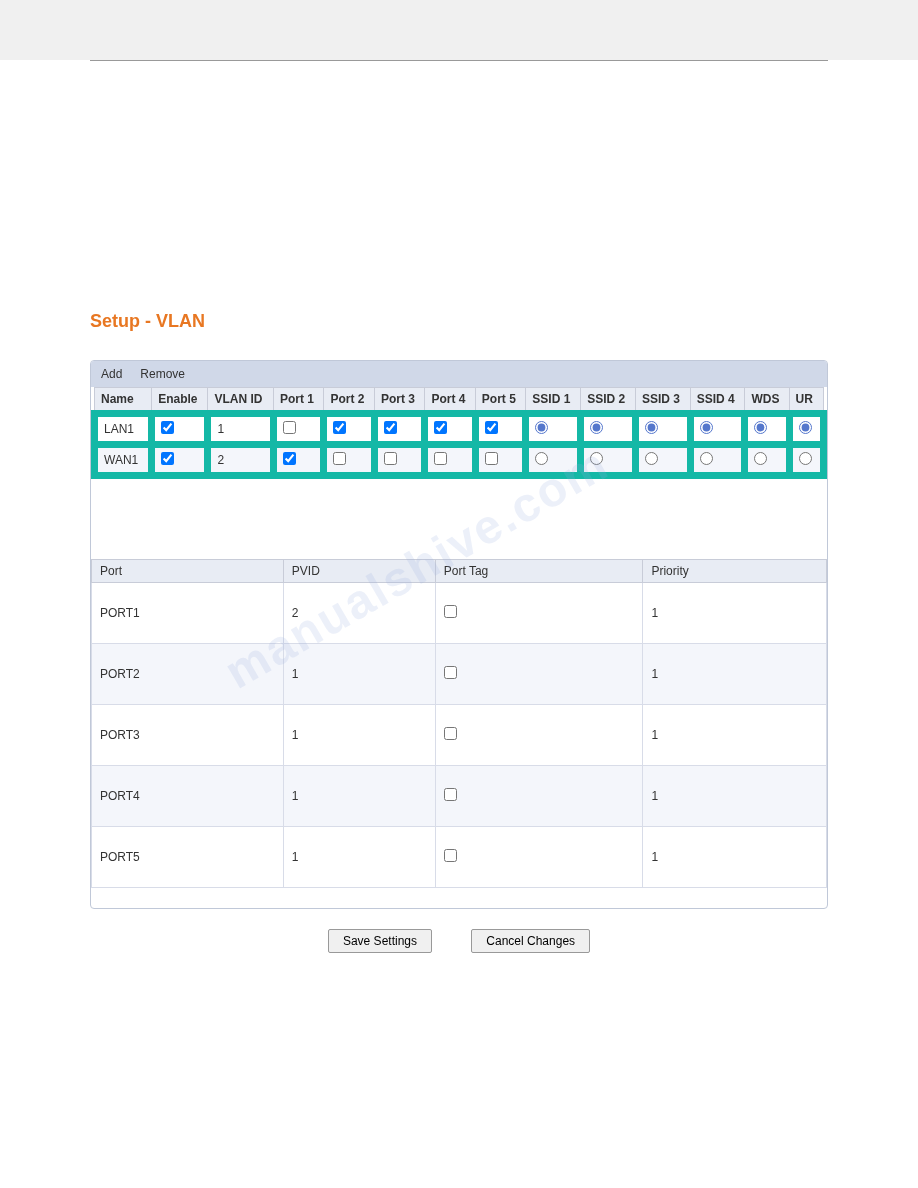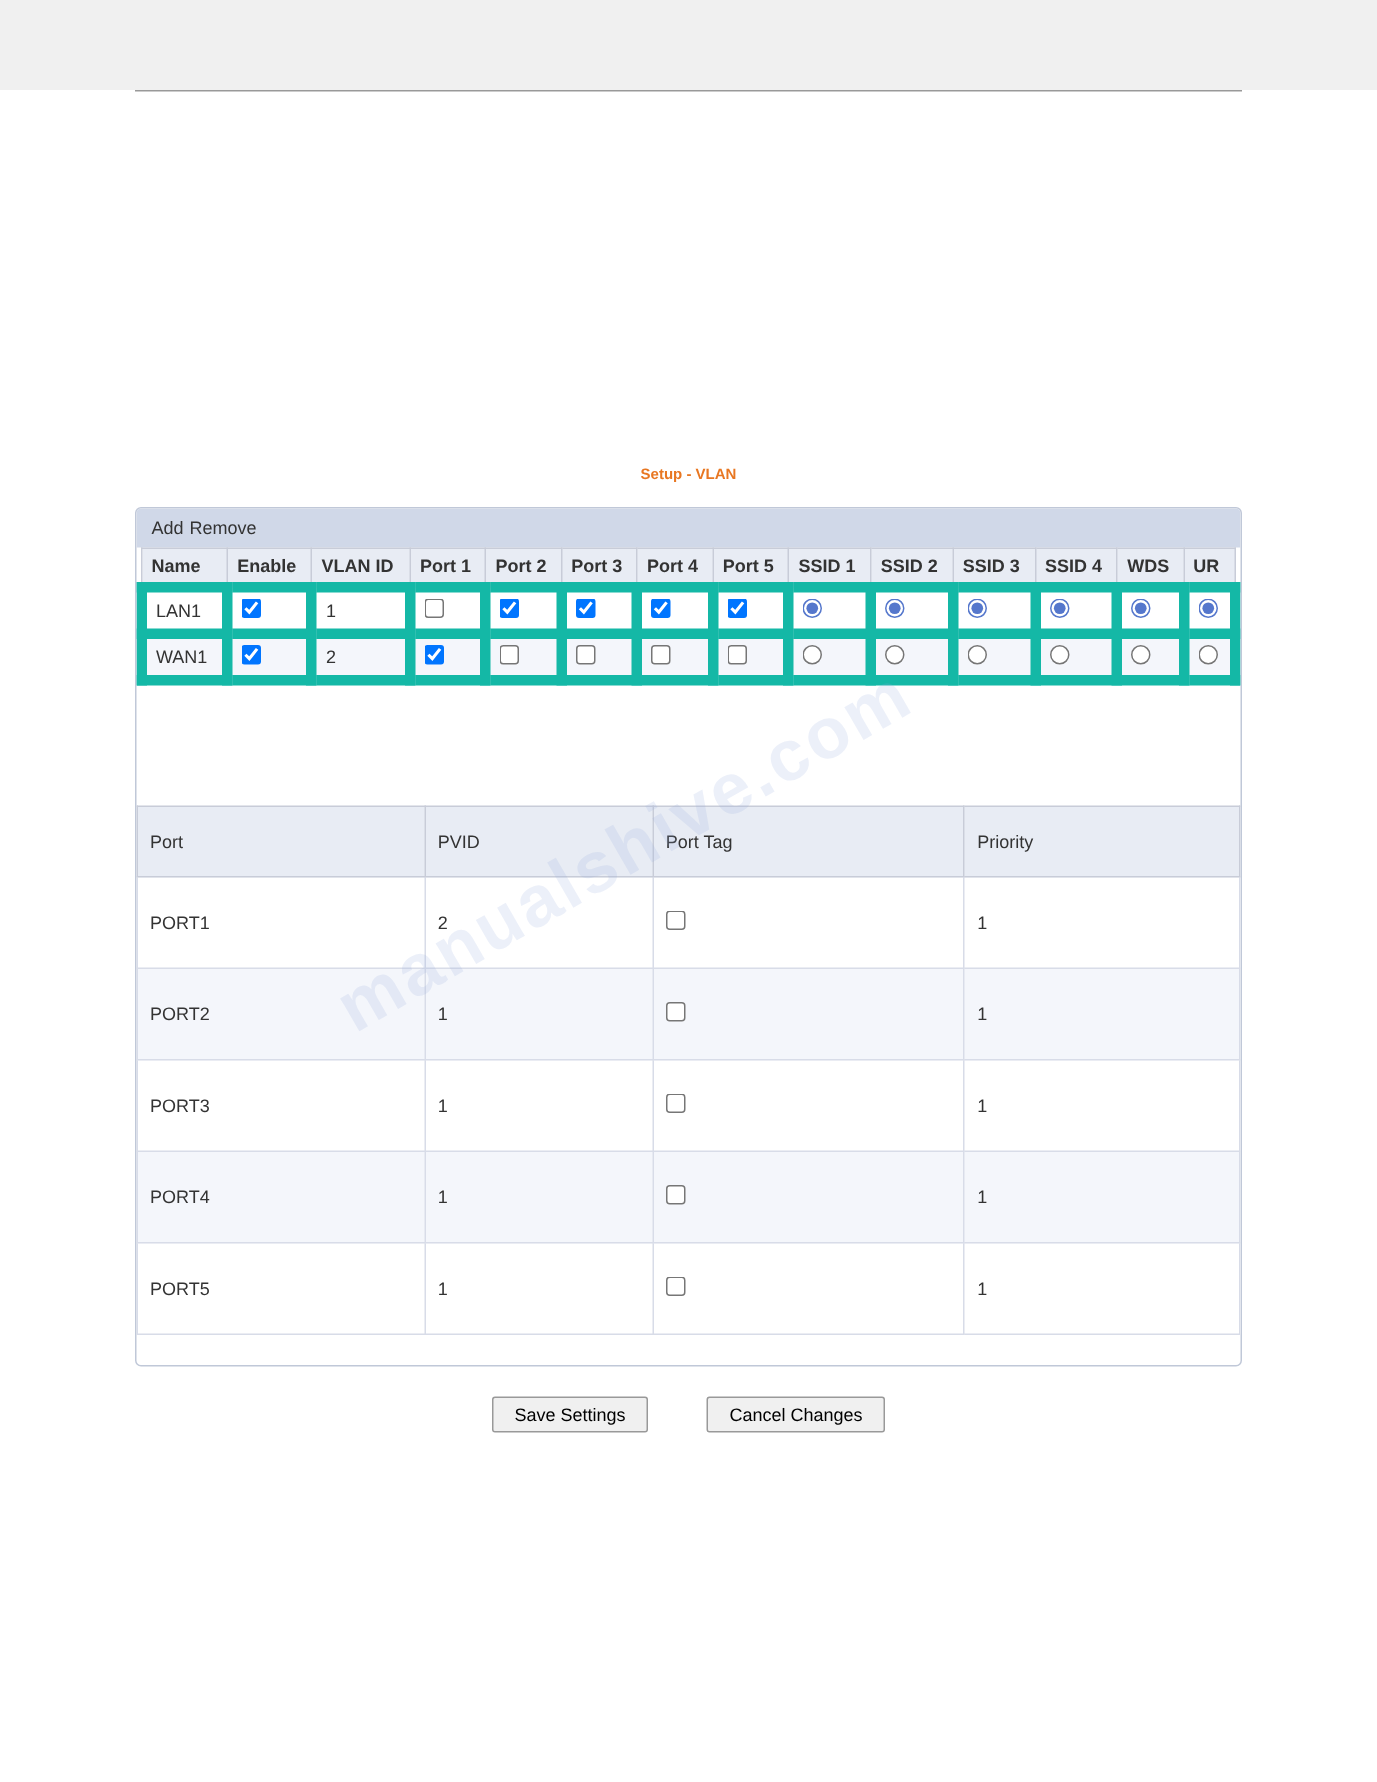--- a/index.html
+++ b/index.html
@@ -18,37 +18,36 @@
     }
     .top-line {
       border-bottom: 1px solid #999;
       margin: 60px 90px 0 90px;
     }
     .main-content {
       padding: 30px 90px 30px 90px;
     }
     .page-title {
       color: #e87722;
-      font-size: 10px;
+      font-size: 18px;
       font-weight: bold;
-      margin-bottom: 16px;
+      margin-bottom: 28px;
       margin-top: 220px;
-      text-align: center;
     }
     .card {
       border: 1px solid #c0c8d8;
       background: #fff;
       border-radius: 4px;
       overflow: hidden;
     }
     .card-toolbar {
       background: #d0d8e8;
       padding: 6px 10px;
       display: flex;
-      gap: 4px;
+      gap: 18px;
     }
     .toolbar-btn {
       background: none;
       border: none;
       cursor: pointer;
       font-size: 12px;
       color: #333;
       padding: 0;
     }
 
@@ -88,21 +87,21 @@
 
     
     .port-table {
       width: 100%;
       border-collapse: collapse;
       margin-top: 20px;
     }
     .port-table th {
       background: #e8ecf4;
       border: 1px solid #c8ccd8;
-      padding: 16px 8px;
+      padding: 4px 8px;
       text-align: left;
       font-weight: normal;
     }
     .port-table td {
       border: 1px solid #d8dce8;
       padding: 22px 8px;
     }
     .port-table tr:nth-child(even) td { background: #f4f6fb; }
     .port-table tr:nth-child(odd) td { background: #fff; }
 

